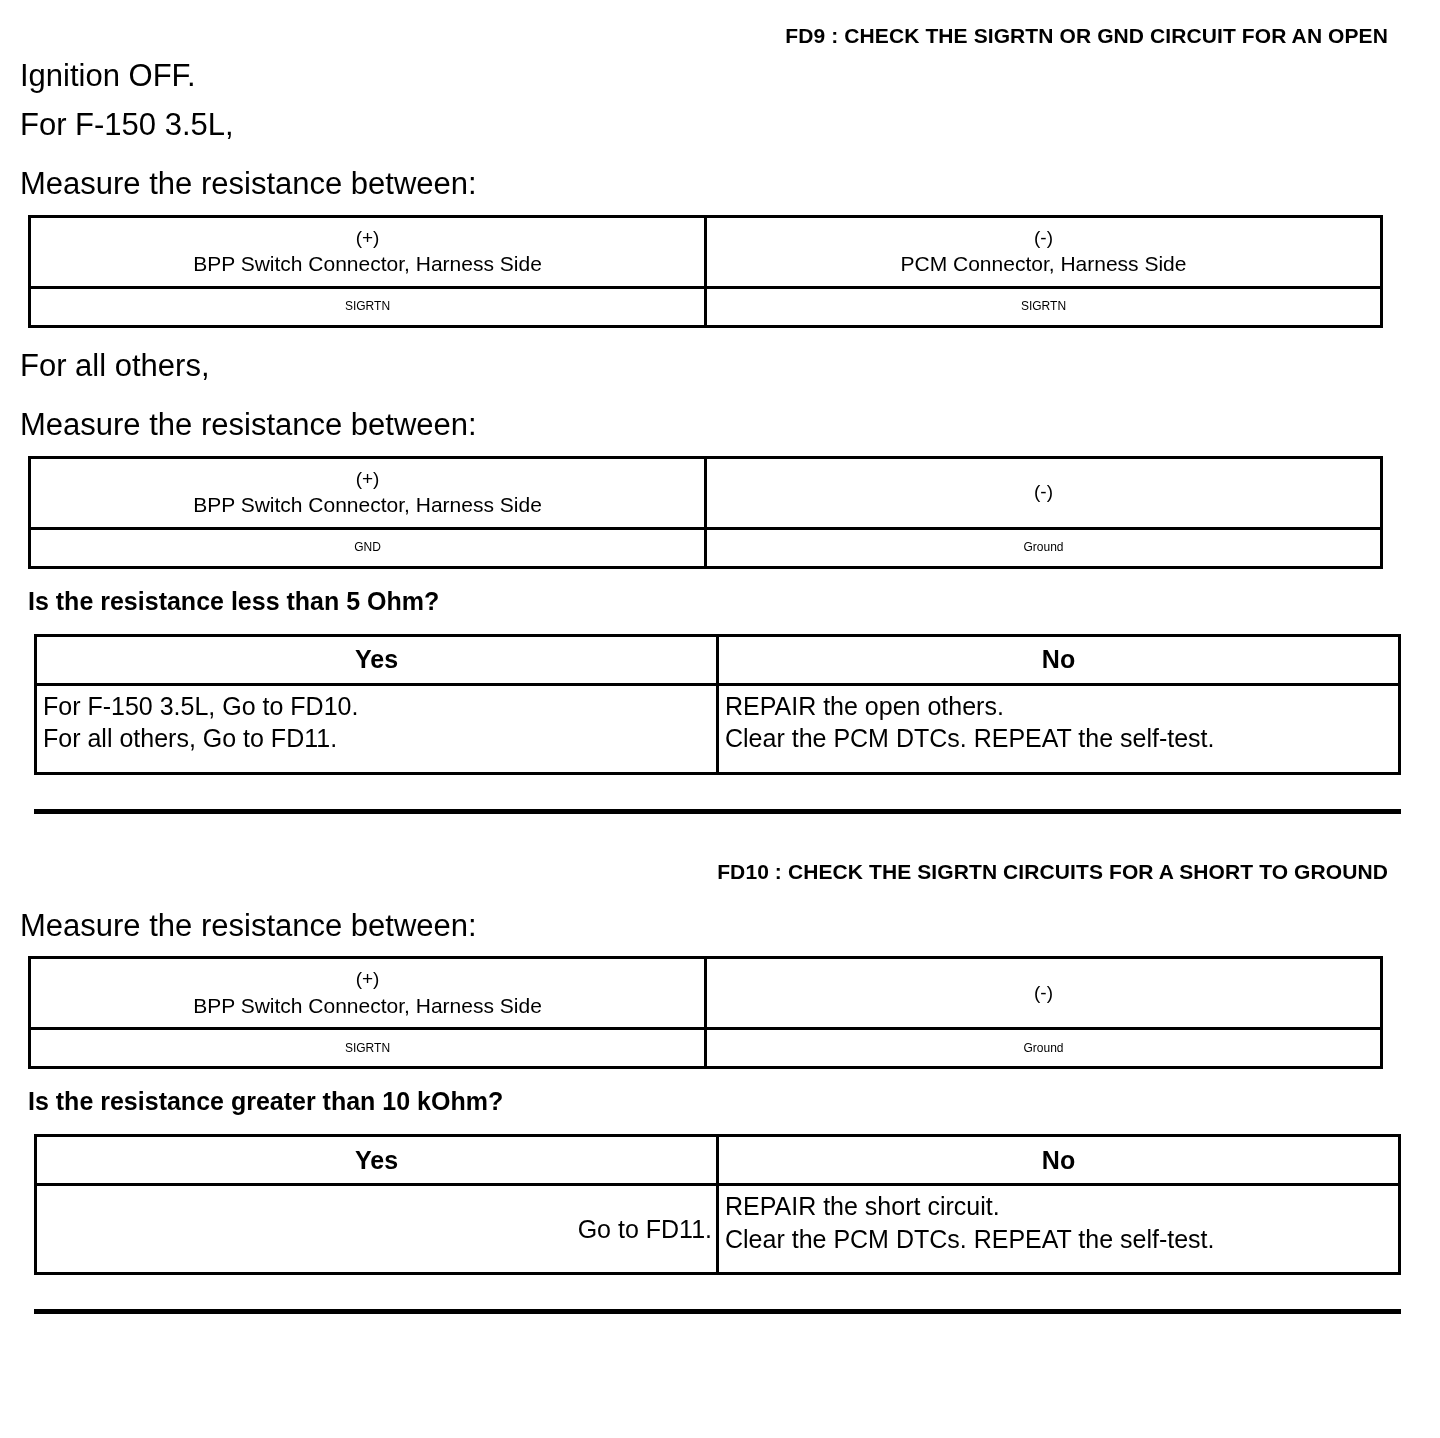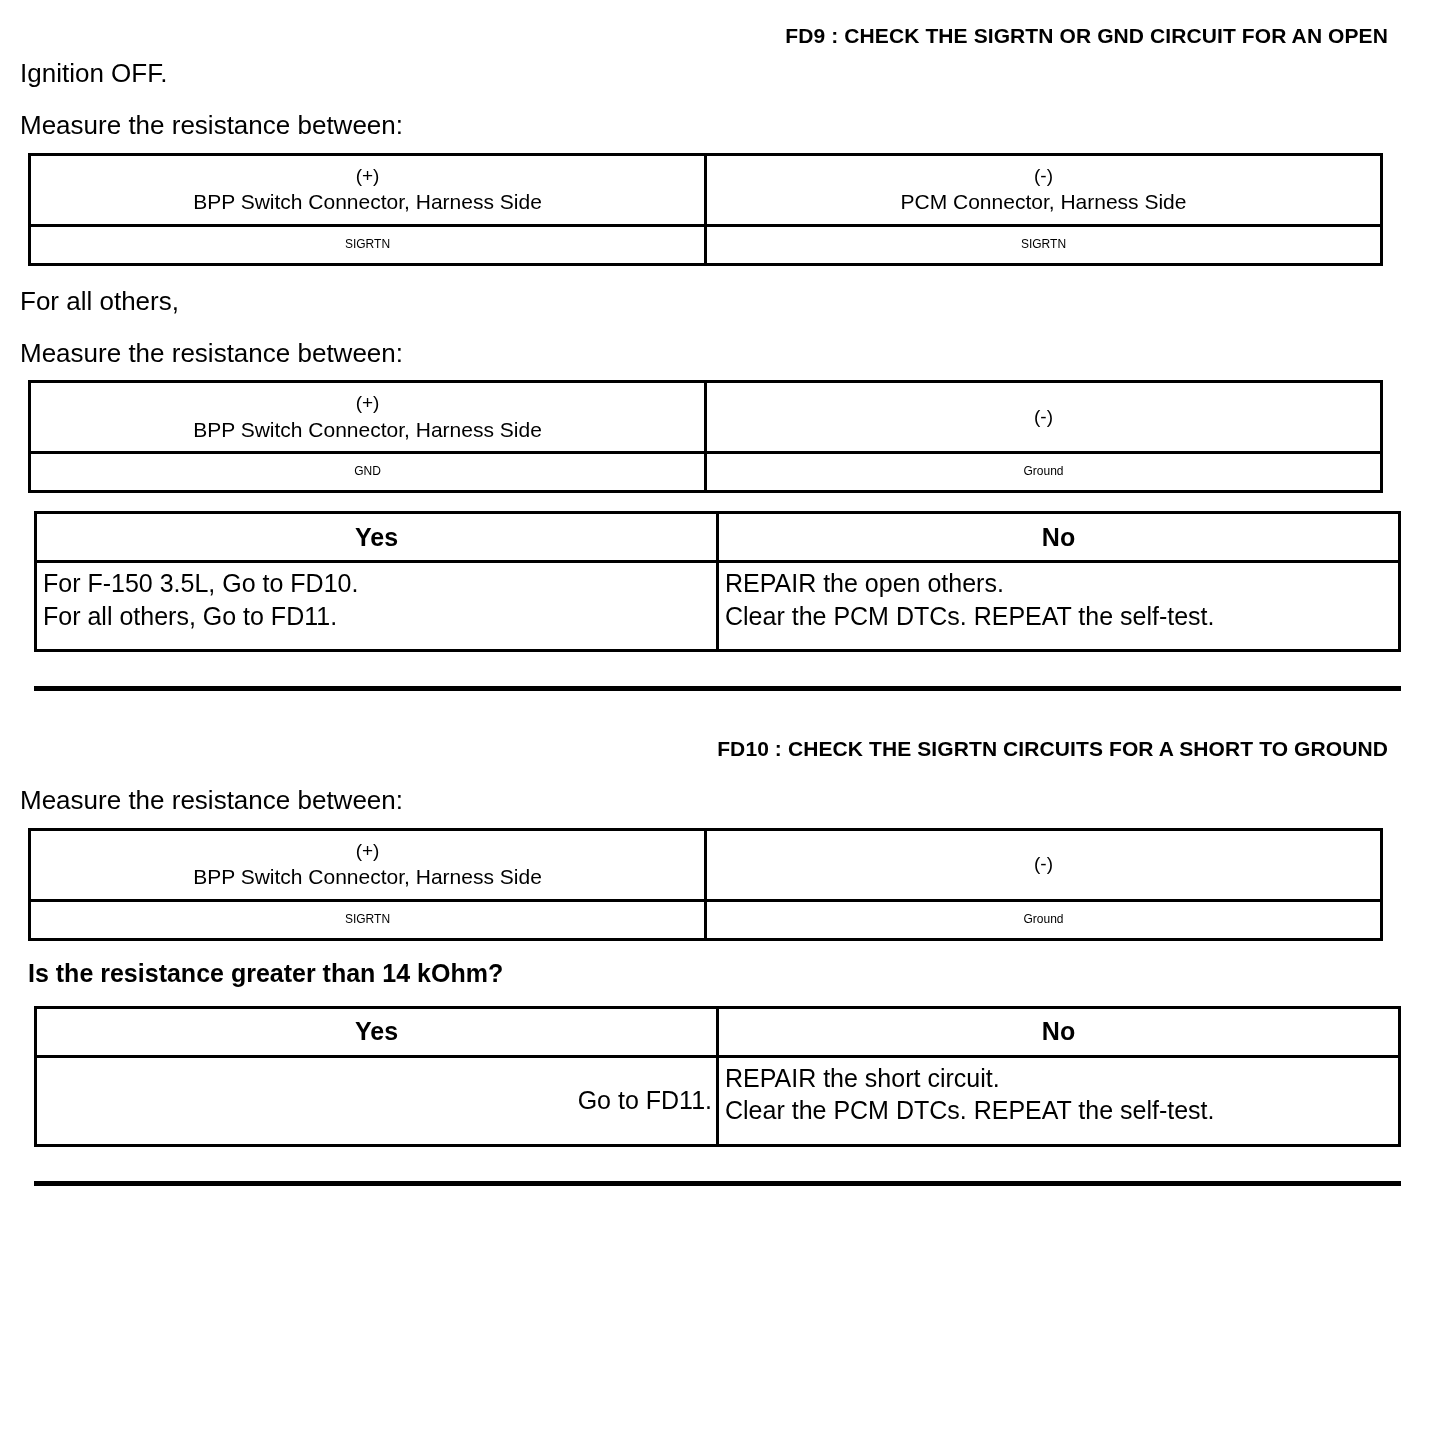--- a/index.html
+++ b/index.html
@@ -20,21 +20,21 @@
     box-sizing: border-box;
   }
   .step-heading {
     font-size: 21px;
     font-weight: bold;
     letter-spacing: 0.1px;
     margin: 6px 0 4px 8px;
     text-align: right;
   }
   .body-line {
-    font-size: 26px;
+    font-size: 31px;
     font-weight: normal;
     margin: 8px 0 0 0;
     line-height: 1.32;
   }
   .spacer-sm { height: 10px; }
   .spacer-lg { height: 40px; }
 
   
   table.meas {
     border-collapse: collapse;
@@ -113,20 +113,21 @@
 <body>
 
 <div class="page">
 
   <div>
 
     <div class="step-heading">FD9 : CHECK THE SIGRTN OR GND CIRCUIT FOR AN OPEN</div>
 
     <div class="body-line">Ignition OFF.</div>
 
+    <div class="body-line">For F-150 3.5L,</div>
 
     <div class="spacer-sm"></div>
 
     <div class="body-line">Measure the resistance between:</div>
 
     <table class="meas">
       <tbody>
           <tr>
         <td class="head">
           <span class="polarity">(+)</span>
@@ -164,20 +165,21 @@
           <span class="conn"></span>
         </td>
       </tr>
       <tr>
         <td class="val">GND</td>
         <td class="val">Ground</td>
       </tr>
     </tbody>
       </table>
 
+    <div class="q-line">Is the resistance less than 5 Ohm?</div>
 
     <table class="yesno">
       <tbody>
           <tr>
         <td class="hdr">Yes</td>
         <td class="hdr">No</td>
       </tr>
       <tr>
         <td class="cell">
           <div>For F-150 3.5L, Go to FD10.</div>
@@ -216,21 +218,21 @@
           <span class="conn"></span>
         </td>
       </tr>
       <tr>
         <td class="val">SIGRTN</td>
         <td class="val">Ground</td>
       </tr>
     </tbody>
       </table>
 
-    <div class="q-line">Is the resistance greater than 14 kOhm?</div>
+    <div class="q-line">Is the resistance greater than 10 kOhm?</div>
 
     <table class="yesno">
       <tbody>
           <tr>
         <td class="hdr">Yes</td>
         <td class="hdr">No</td>
       </tr>
       <tr>
         <td class="cell center">
           <div>Go to FD11.</div>

